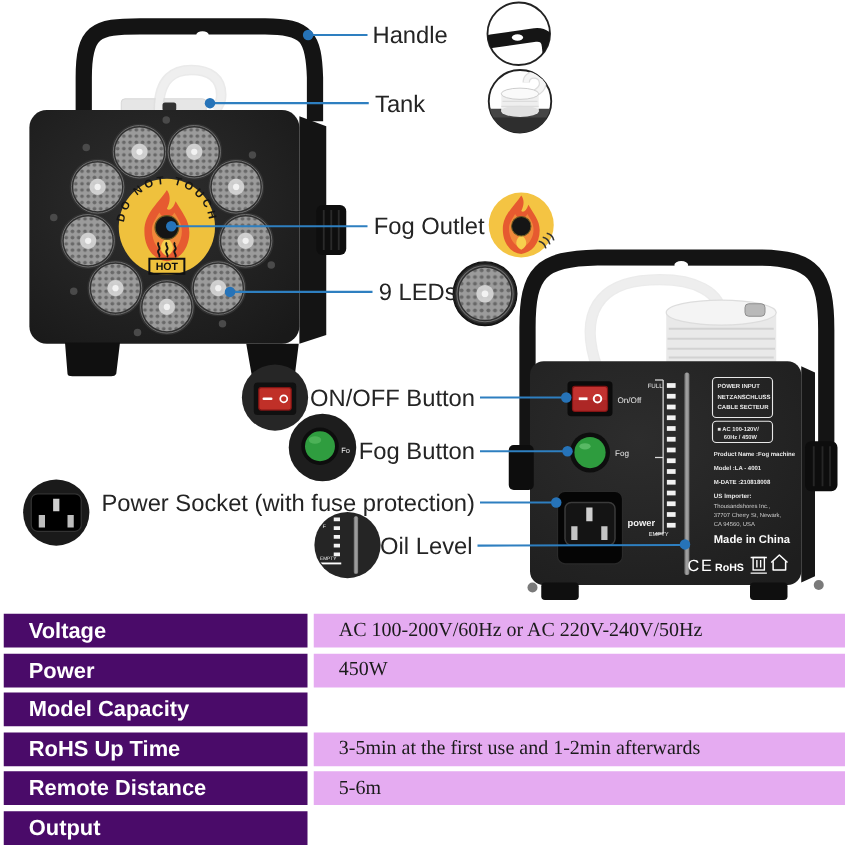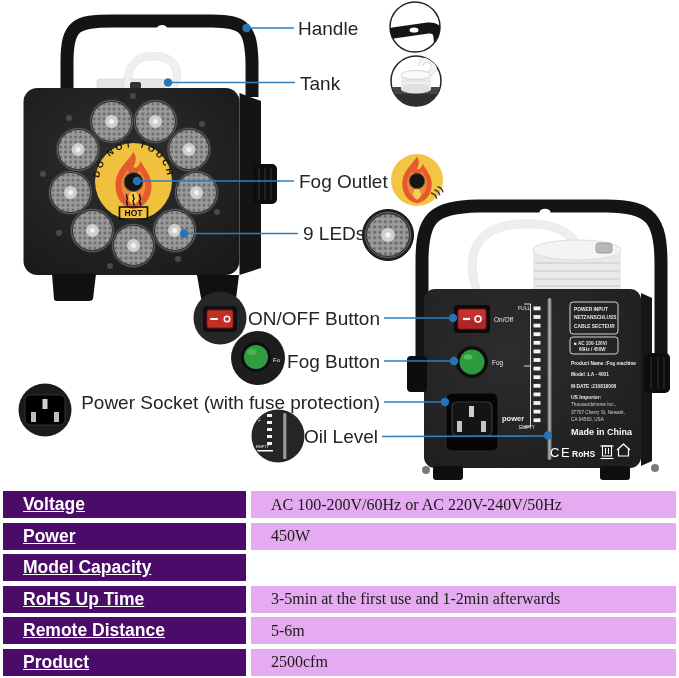--- a/index.html
+++ b/index.html
@@ -6,21 +6,21 @@
   body{width:679px;height:678px;background:#ffffff;font-family:"Liberation Sans",sans-serif;position:relative;overflow:hidden;}
   #stage{position:absolute;left:0;top:0;width:679px;height:678px;}
   svg text{font-family:"Liberation Sans",sans-serif;}
   .callout{font-size:19px;fill:#242424;}
   .panel-small{fill:#e8e8e8;}
   
   .spec{position:absolute;left:3px;top:491px;width:673px;}
   .spec-row{display:flex;height:27px;margin-bottom:4.5px;}
   .spec-row:last-child{margin-bottom:0;}
   .spec-label{width:243px;background:#4A0B69;color:#ffffff;font-weight:bold;font-size:17.5px;
-    display:flex;align-items:center;padding-left:20px;box-sizing:border-box;margin-right:5px;text-decoration:underline;}
+    display:flex;align-items:center;padding-left:20px;box-sizing:border-box;margin-right:5px;}
   .spec-value{flex:1;background:#E5ABF1;color:#1b1b1b;font-size:16px;
     display:flex;align-items:center;padding-left:20px;box-sizing:border-box;font-family:Liberation Serif, serif;}
 </style>
 </head>
 <body>
 
 <div id="stage">
 
 <svg width="679" height="490" viewBox="0 0 679 490">
   <defs>
@@ -353,18 +353,17 @@
   </div>
   <div class="spec-row">
     <div class="spec-label">RoHS Up Time</div>
     <div class="spec-value">3-5min at the first use and 1-2min afterwards</div>
   </div>
   <div class="spec-row">
     <div class="spec-label">Remote Distance</div>
     <div class="spec-value">5-6m</div>
   </div>
   <div class="spec-row">
-    <div class="spec-label">Product</div>
-    <div class="spec-value">2500cfm</div>
+    <div class="spec-label">Output</div>
   </div>
 </div>
 
 </div>
 
 </body></html>

